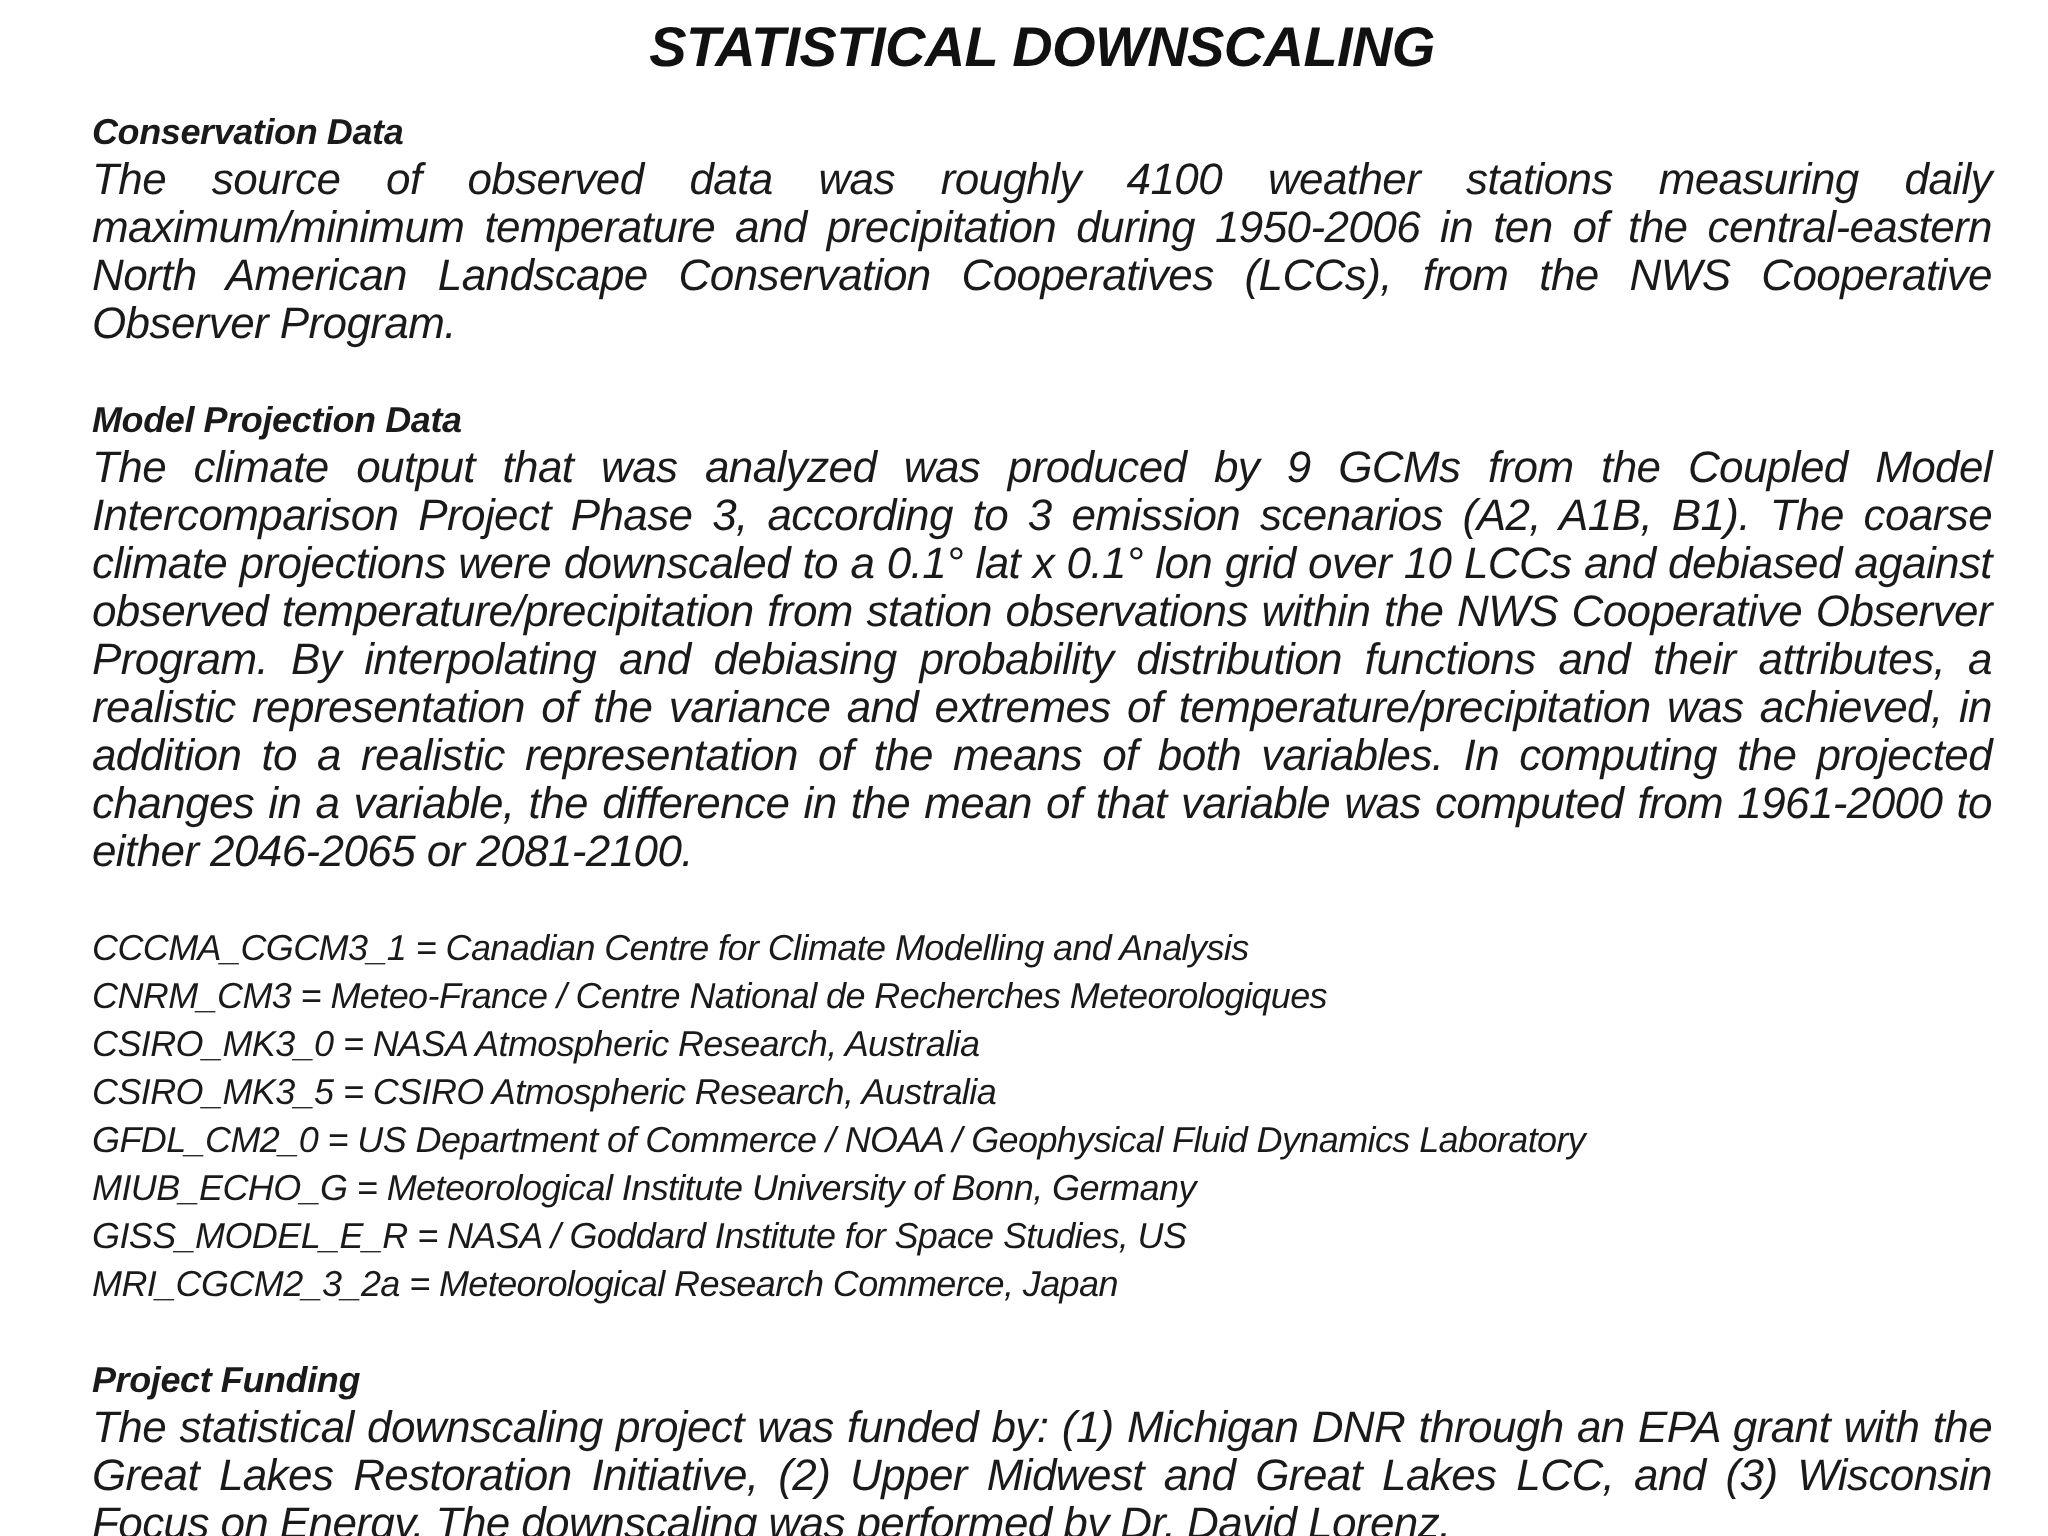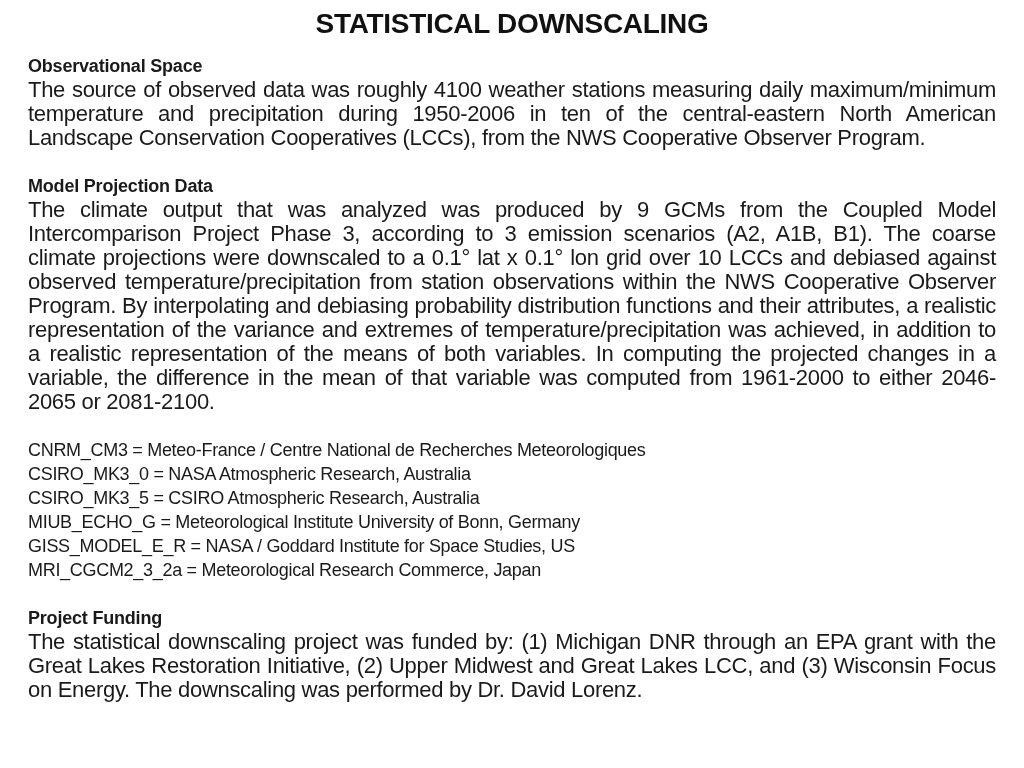--- a/index.html
+++ b/index.html
@@ -11,22 +11,23 @@
     width: 1024px;
     height: 768px;
     overflow: hidden;
     font-family: "Liberation Sans", sans-serif;
     color: #1a1a1a;
   }
   .slide {
     box-sizing: border-box;
     width: 1024px;
     height: 672px;
-    padding: 6px 28px 0 28px;
+    padding: 6px 28px 0 46px;
     background: #ffffff;
+    font-style: italic;
   }
   .title {
     margin: 2px 0 14px 0;
     text-align: center;
     font-size: 28px;
     font-weight: bold;
     letter-spacing: -0.3px;
     color: #111111;
   }
   .section {
@@ -56,33 +57,35 @@
   }
 </style>
 </head>
 <body>
 
 <div class="slide">
 
   <h1 class="title">STATISTICAL DOWNSCALING</h1>
 
   <div class="section">
-    <div class="heading">Observational Space</div>
+    <div class="heading">Conservation Data</div>
     <p class="body-text">The source of observed data was roughly 4100 weather stations measuring daily maximum/minimum temperature and precipitation during 1950-2006 in ten of the central-eastern North American Landscape Conservation Cooperatives (LCCs), from the NWS Cooperative Observer Program.</p>
   </div>
 
   <div class="section">
     <div class="heading">Model Projection Data</div>
     <p class="body-text">The climate output that was analyzed was produced by 9 GCMs from the Coupled Model Intercomparison Project Phase 3, according to 3 emission scenarios (A2, A1B, B1).  The coarse climate projections were downscaled to a 0.1° lat x 0.1° lon grid over 10 LCCs and debiased against observed temperature/precipitation from station observations within the NWS Cooperative Observer Program.  By interpolating and debiasing probability distribution functions and their attributes, a realistic representation of the variance and extremes of temperature/precipitation was achieved, in addition to a realistic representation of the means of both variables.  In computing the projected changes in a variable, the difference in the mean of that variable was computed from 1961-2000 to either 2046-2065 or 2081-2100.</p>
   </div>
 
   <div class="section">
+    <div class="model-line">CCCMA_CGCM3_1 = Canadian Centre for Climate Modelling and Analysis</div>
     <div class="model-line">CNRM_CM3 = Meteo-France / Centre National de Recherches Meteorologiques</div>
     <div class="model-line">CSIRO_MK3_0 = NASA Atmospheric Research, Australia</div>
     <div class="model-line">CSIRO_MK3_5 = CSIRO Atmospheric Research, Australia</div>
+    <div class="model-line">GFDL_CM2_0 = US Department of Commerce / NOAA / Geophysical Fluid Dynamics Laboratory</div>
     <div class="model-line">MIUB_ECHO_G = Meteorological Institute University of Bonn, Germany</div>
     <div class="model-line">GISS_MODEL_E_R = NASA / Goddard Institute for Space Studies, US</div>
     <div class="model-line">MRI_CGCM2_3_2a = Meteorological Research Commerce, Japan</div>
   </div>
 
   <div class="section">
     <div class="heading">Project Funding</div>
     <p class="body-text">The statistical downscaling project was funded by: (1) Michigan DNR through an EPA grant with the Great Lakes Restoration Initiative, (2) Upper Midwest and Great Lakes LCC, and (3) Wisconsin Focus on Energy.  The downscaling was performed by Dr. David Lorenz.</p>
   </div>
 

